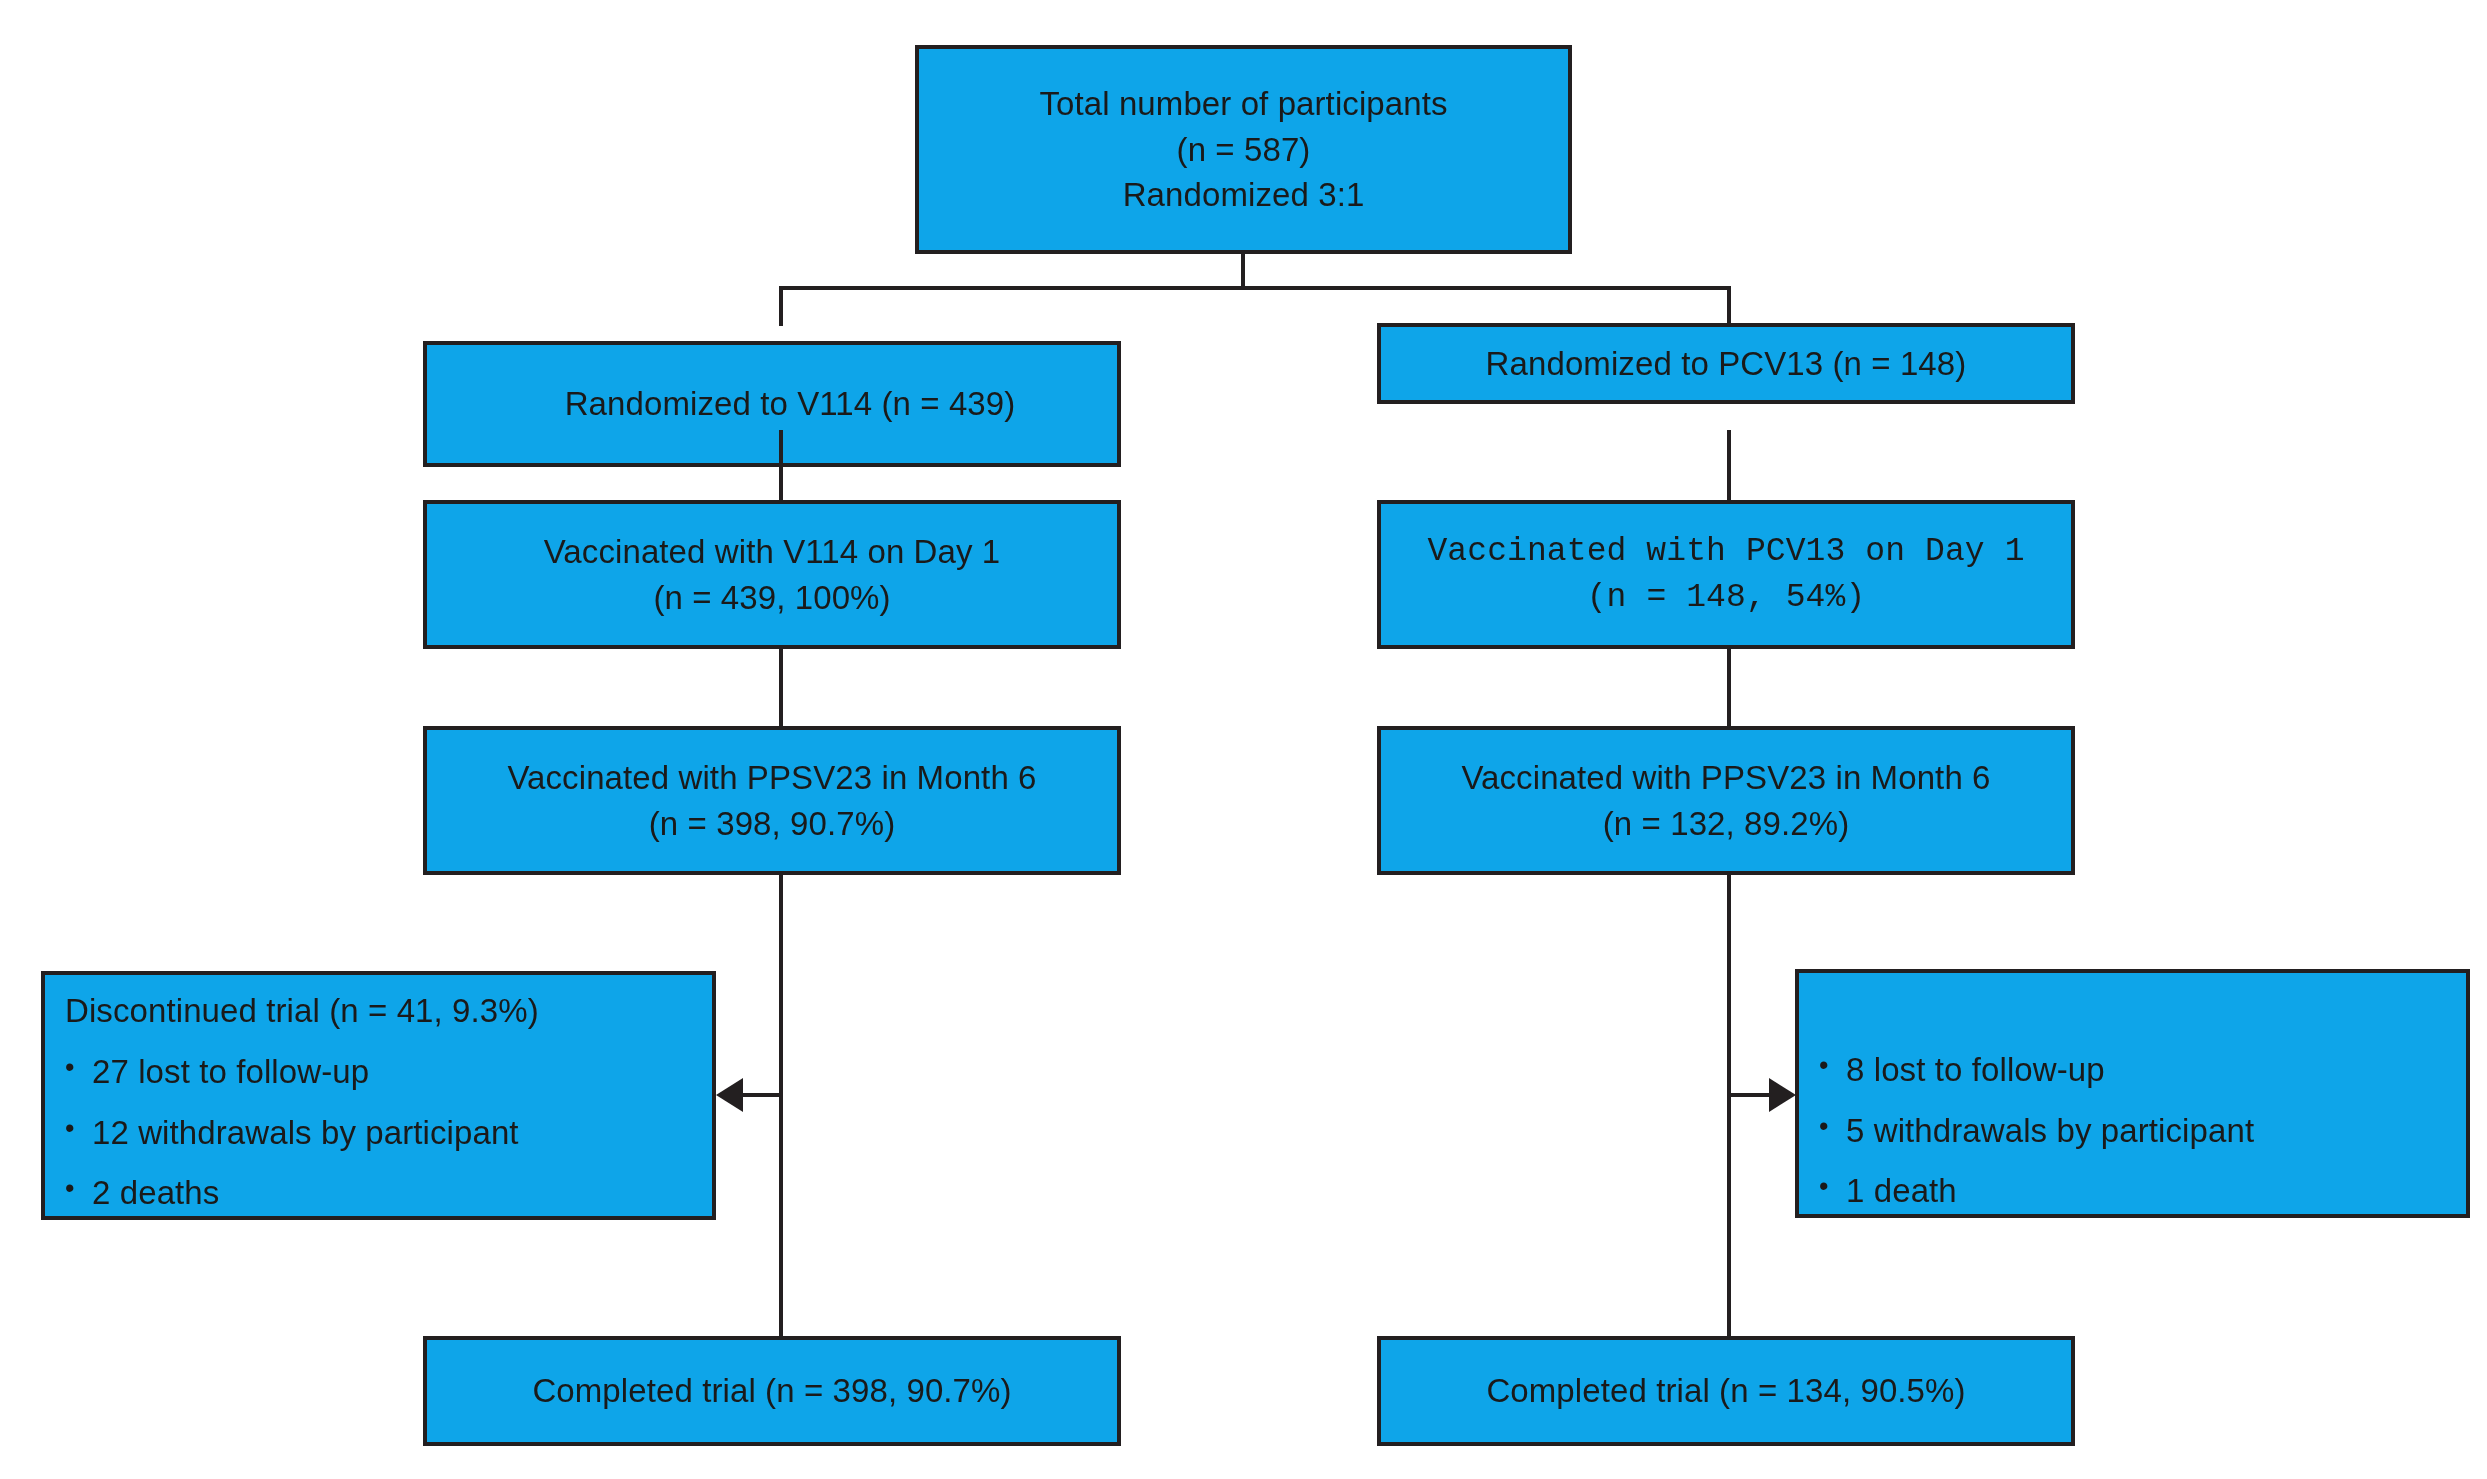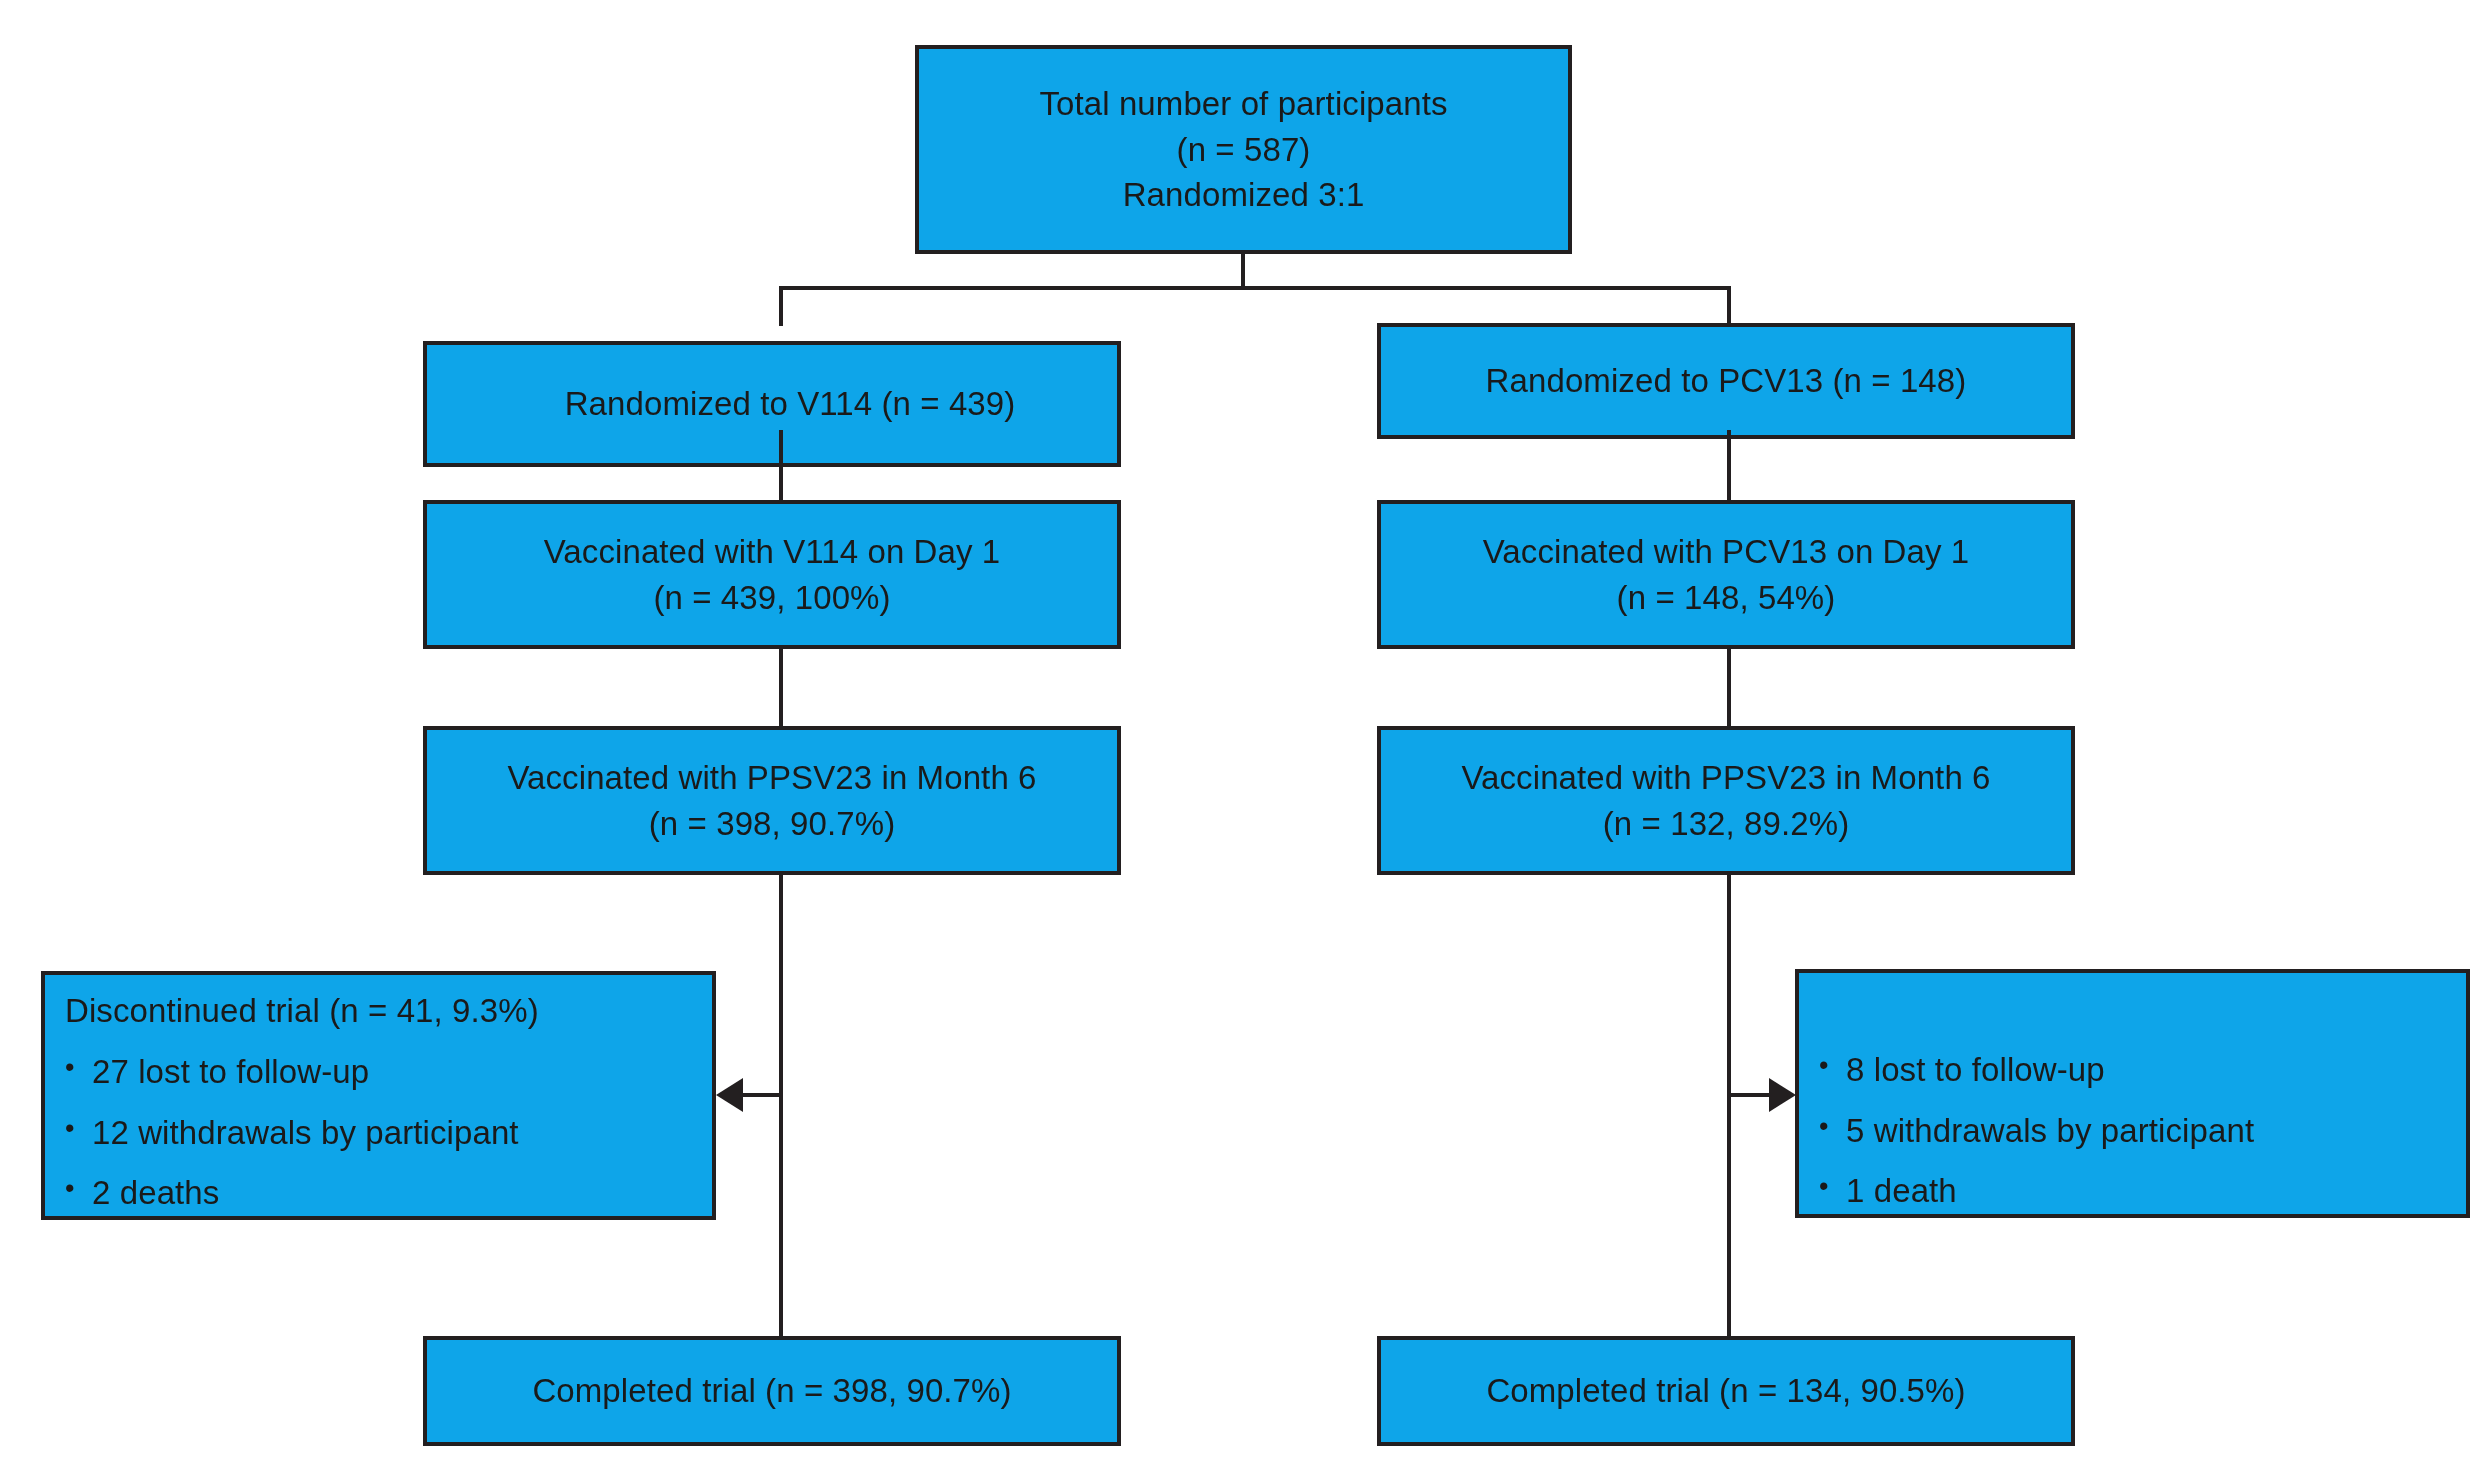--- a/index.html
+++ b/index.html
@@ -140,27 +140,27 @@
         <span class="bullet-dot">•</span>
         <span>2 deaths</span>
       </li>
     </ul>
   </div>
 
   <div class="box" style="left:423px; top:1336px; width:698px; height:110px;">
     <span class="line">Completed trial (n = 398, 90.7%)</span>
   </div>
 
-  <div class="box" style="left:1377px; top:323px; width:698px; height:116px;">
+  <div class="box" style="left:1377px; top:323px; width:698px; height:81px;">
     <span class="line">Randomized to PCV13 (n = 148)</span>
   </div>
 
   <div class="vline" style="left:1727px; top:430px; height:71px;"></div>
 
-  <div class="box" style="left:1377px; top:500px; width:698px; height:149px;">
+  <div class="box" style="left:1377px; top:500px; width:698px; height:149px;font-family:Liberation Mono, monospace;">
     <span class="line">Vaccinated with PCV13 on Day 1</span>
     <span class="line">(n = 148, 54%)</span>
   </div>
 
   <div class="vline" style="left:1727px; top:648px; height:79px;"></div>
 
   <div class="box" style="left:1377px; top:726px; width:698px; height:149px;">
     <span class="line">Vaccinated with PPSV23 in Month 6</span>
     <span class="line">(n = 132, 89.2%)</span>
   </div>

